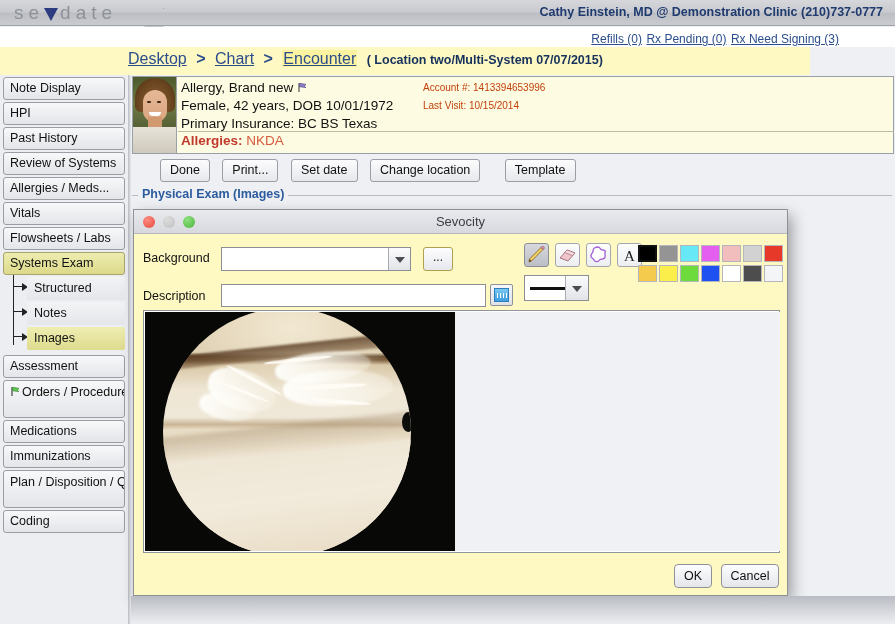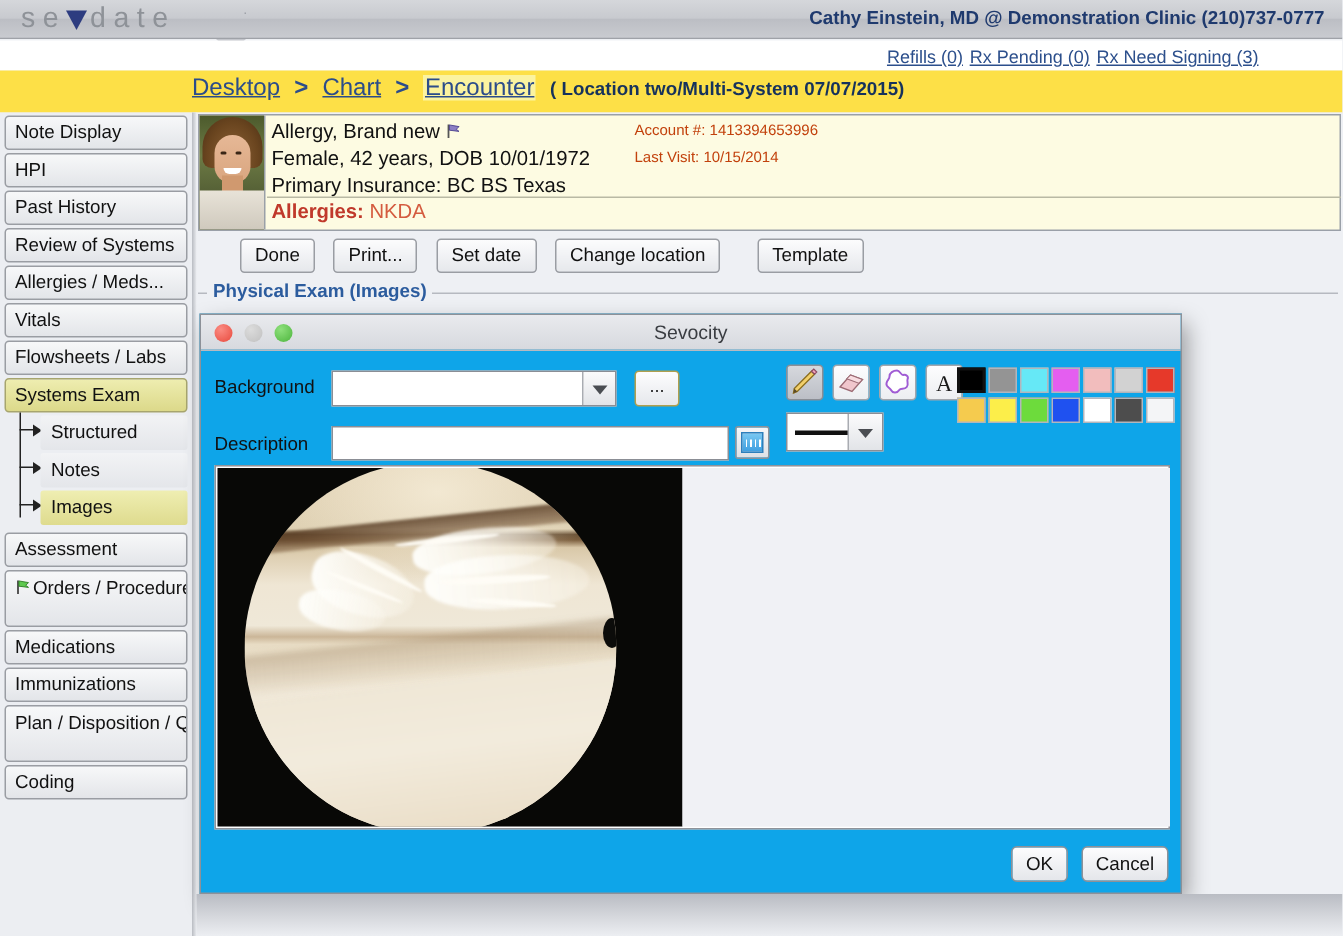--- a/index.html
+++ b/index.html
@@ -49,22 +49,22 @@
     background: #fff;
   }
   .linksrow .inner { position: absolute; right: 56px; top: 2px; }
   .linksrow a {
     font-size: 12px; color: #2c4f8c; text-decoration: underline; 
     cursor: pointer;
   }
 
   
   .crumbbar {
-    position: absolute; left: 0; top: 47px; width: 895px; height: 28px;
-    background: #fde047;
+    position: absolute; left: 0; top: 47px; width: 810px; height: 28px;
+    background: #fef9c3;
   }
   .crumbs { position: absolute; left: 128px; top: 3px; white-space: nowrap; }
   .crumbs .c {
     font-size: 16px; color: #2b4c8a; text-decoration: underline; cursor: pointer;
   }
   .crumbs .sep { font-size: 16px; color: #2b4c8a; margin: 0 5px; font-weight: bold;}
   .crumbs .cur {
     font-size: 16px; color: #2b4c8a; text-decoration: underline;
     background: #fbf3a0; padding: 0 1px; cursor: pointer;
   }
@@ -183,21 +183,21 @@
     position: absolute; left: 6px; top: 0px; font-size: 12.5px; font-weight: bold;
     color: #2c5c9e; background: #eef0f4; padding: 0 4px; z-index: 3;
   }
   .grouprule {
     position: absolute; left: 0; top: 8px; width: 760px; height: 1px; background: #b6b9c0;
   }
 
   
   .dialog {
     position: absolute; left: 133px; top: 209px; width: 655px; height: 387px;
-    background: #0ea5e9; border: 1px solid #8d9198;
+    background: #fef9c3; border: 1px solid #8d9198;
     box-shadow: 4px 6px 14px rgba(0,0,0,0.35);
   }
   .titlebar {
     position: absolute; left: 0; top: 0; width: 653px; height: 24px;
     background: linear-gradient(to bottom, #e9eaee 0%, #d7d9de 100%);
     border-bottom: 1px solid #b6b9c0;
   }
   .tl { position: absolute; top: 6px; width: 12px; height: 12px; border-radius: 6px; }
   .tl.red   { left: 9px;  background: radial-gradient(circle at 35% 30%, #fb8b82, #e8493c); }
   .tl.gray  { left: 29px; background: radial-gradient(circle at 35% 30%, #dcdcdc, #c0c0c0); }

